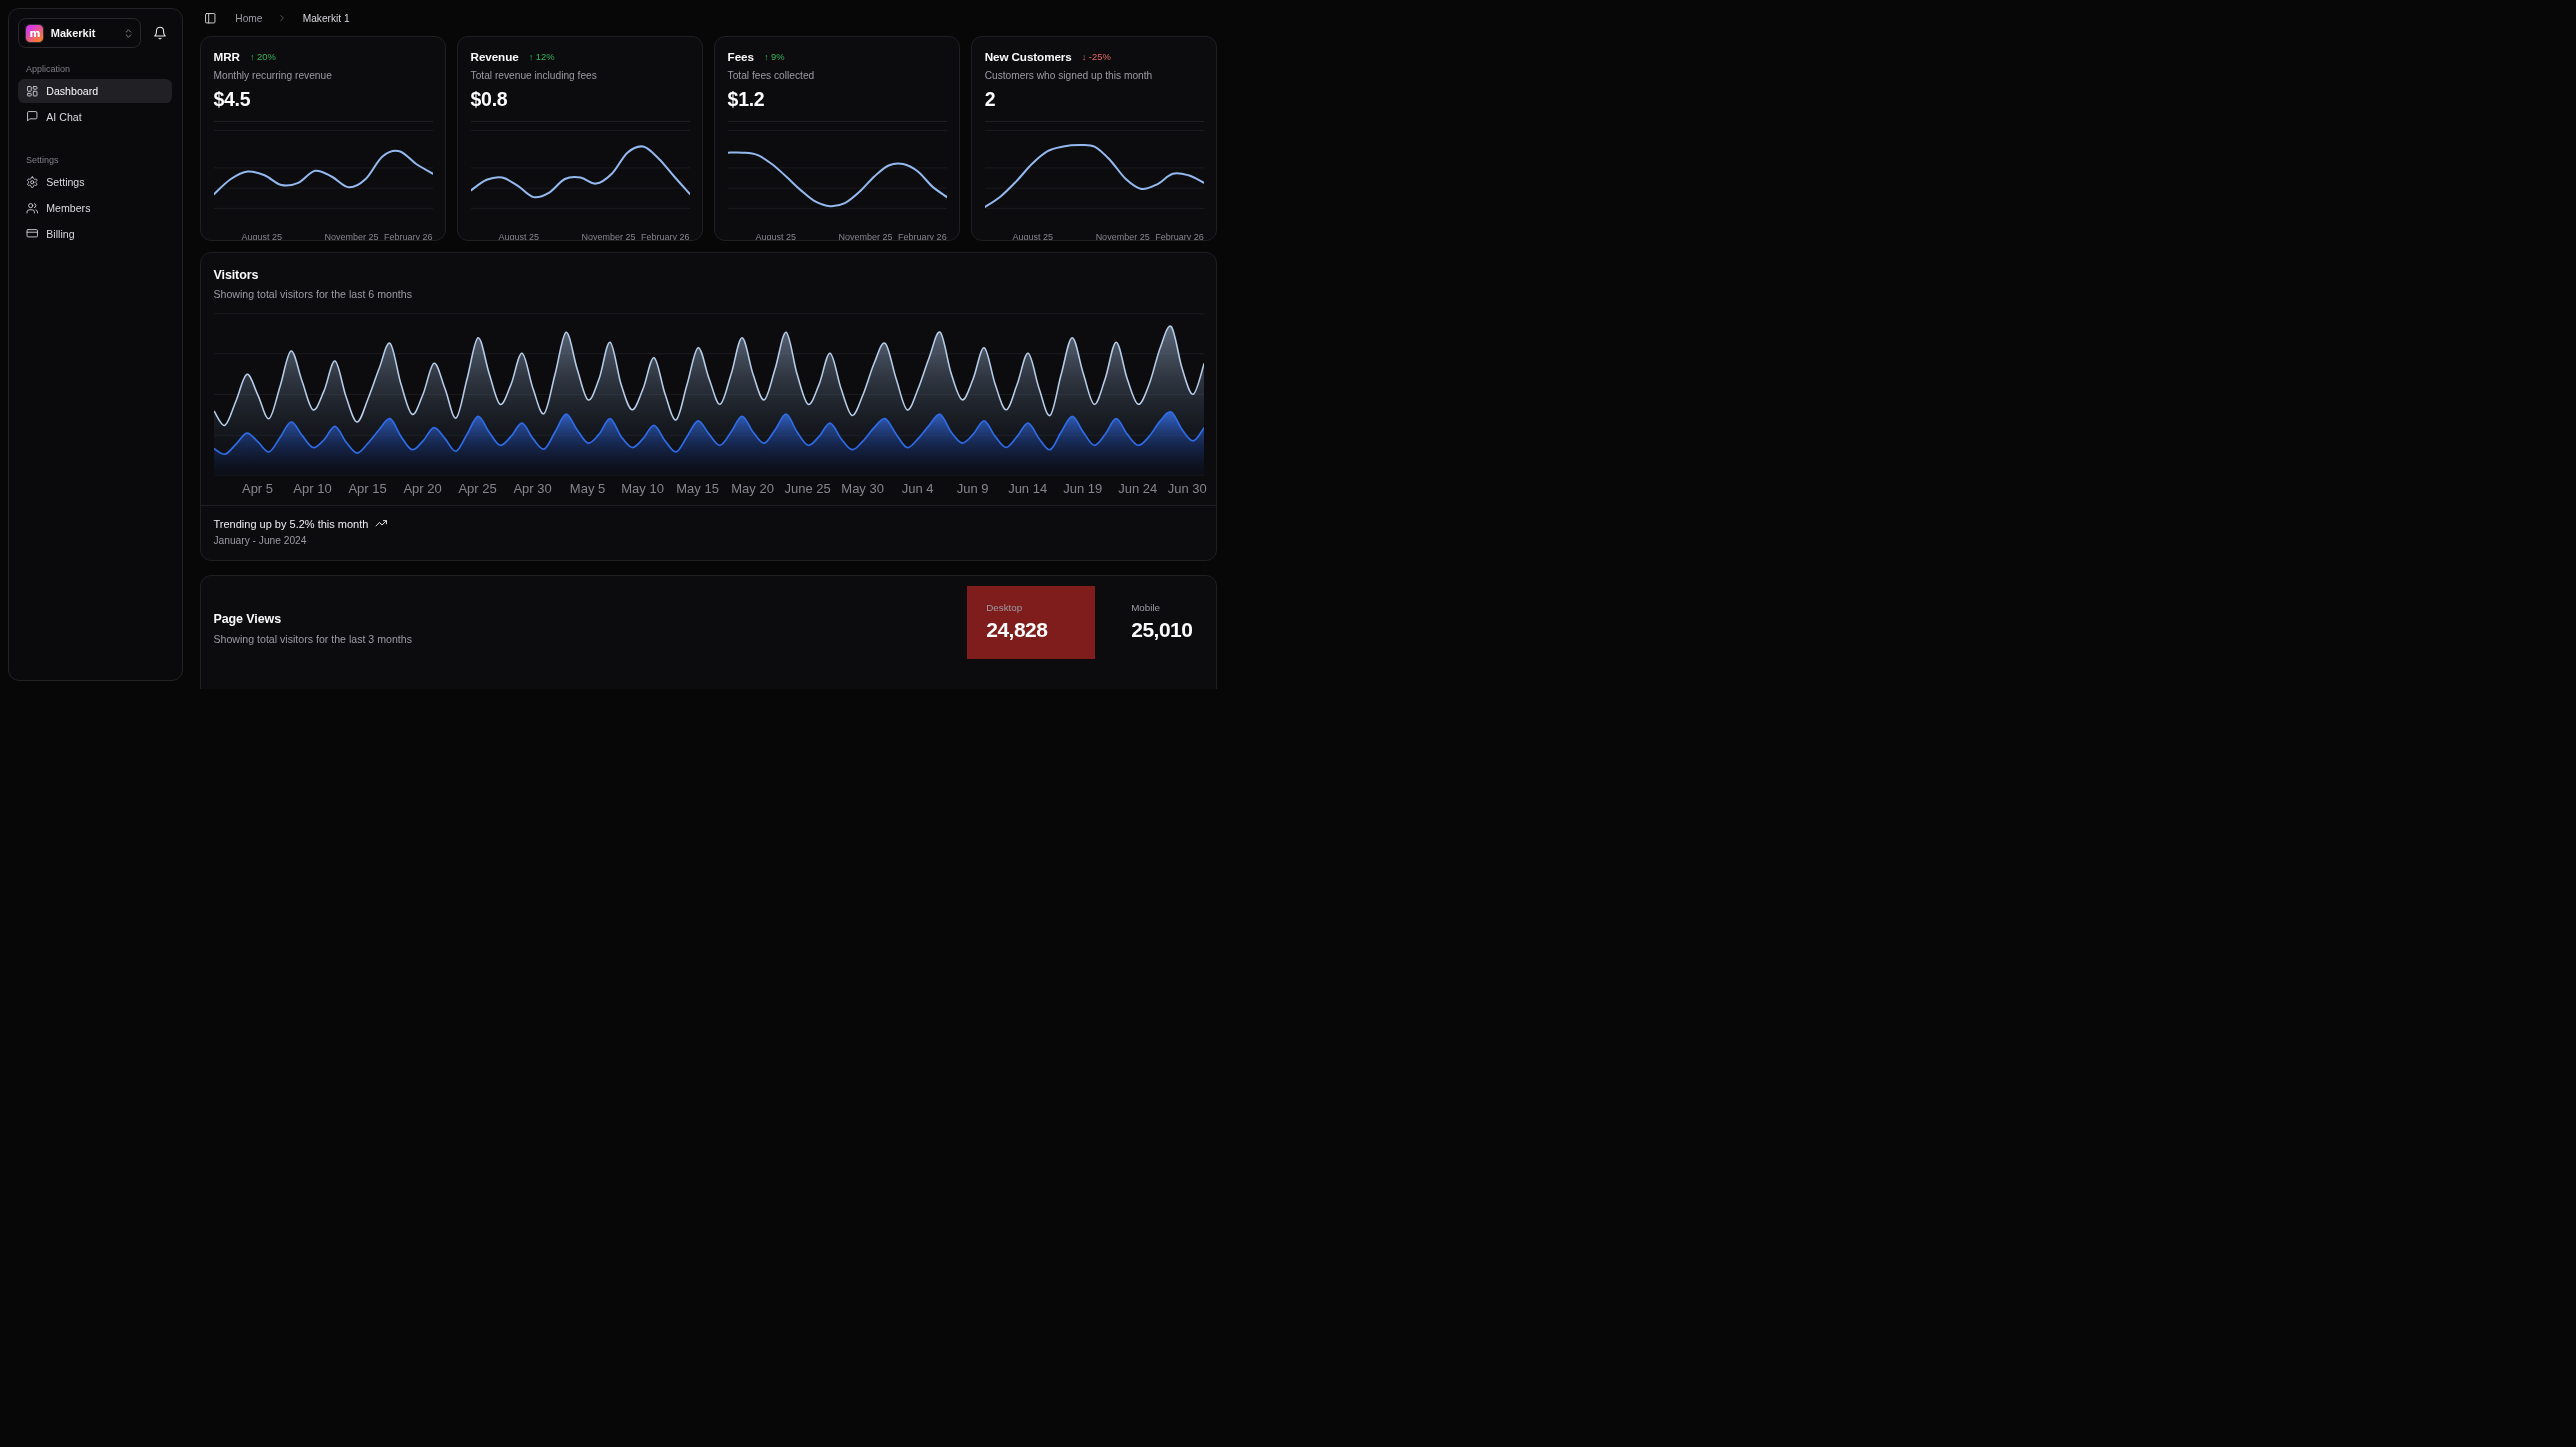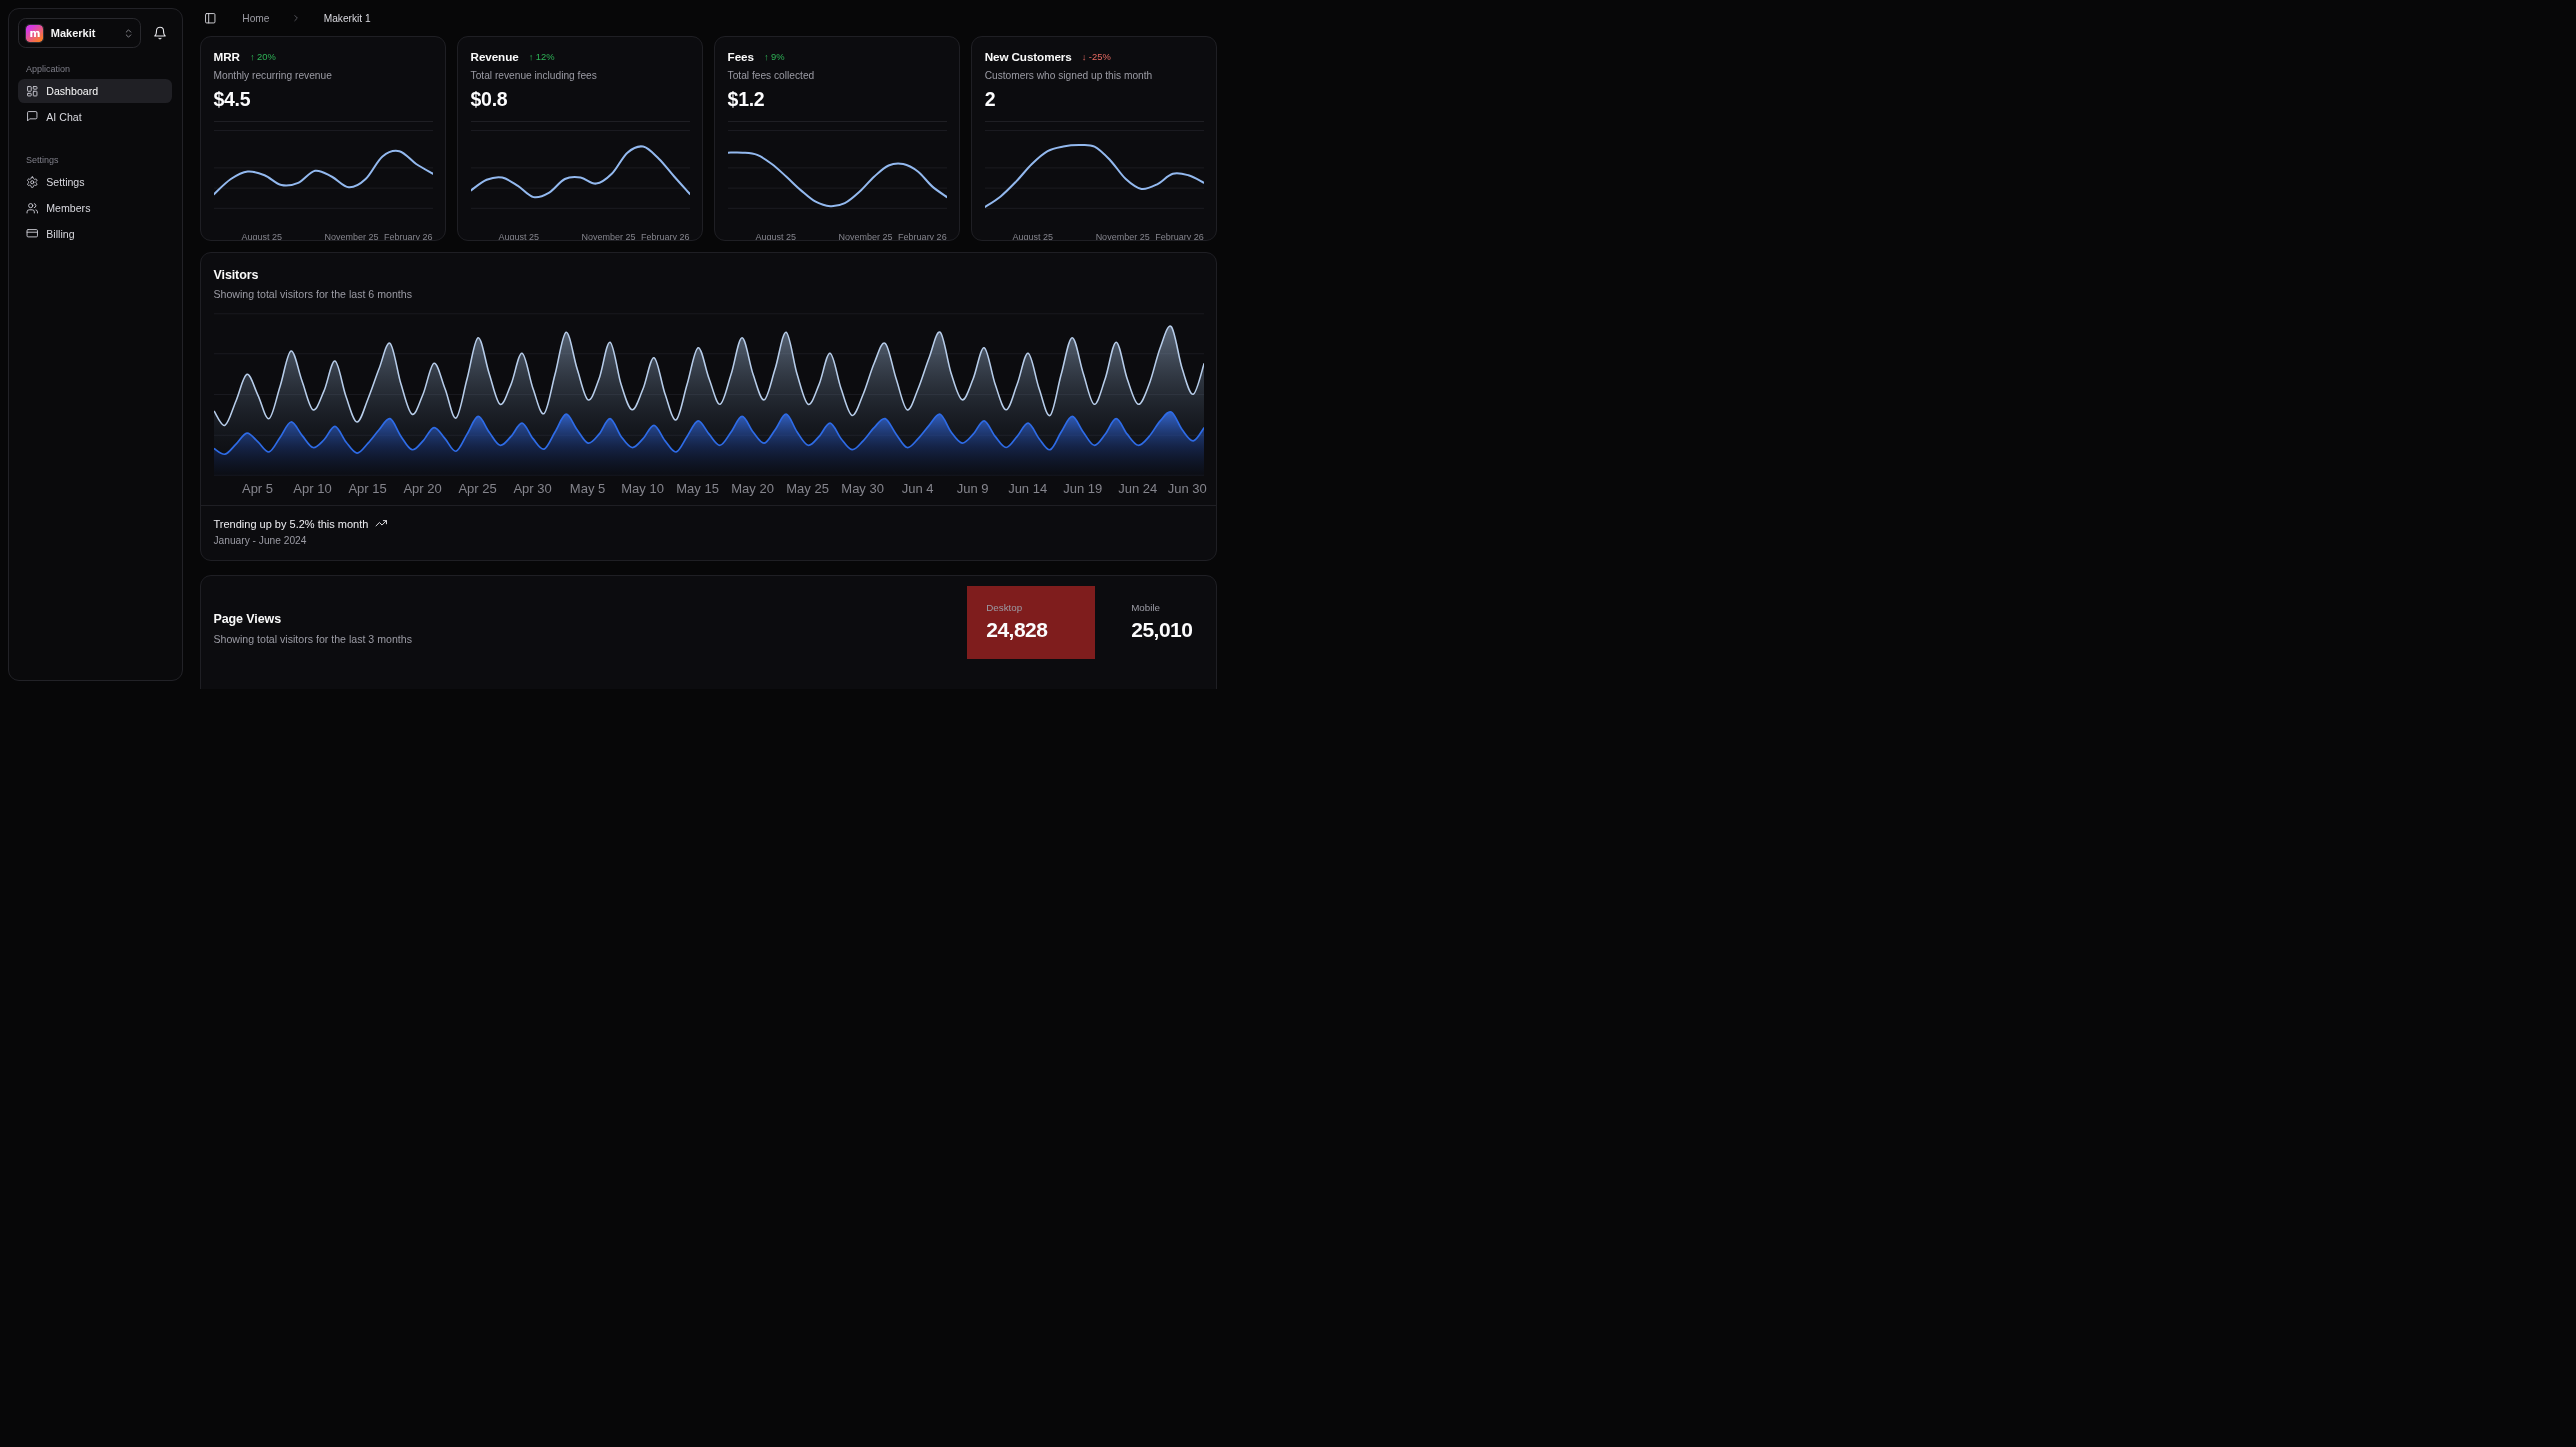--- a/index.html
+++ b/index.html
@@ -47,21 +47,21 @@
   .nav-section-label { font-size:9px; color:#7f7f89; margin:15.6px 7.8px 5.5px; }
   .nav-item {
     display:flex; align-items:center; gap:7.8px; height:23.4px; padding:0 7.8px;
     border-radius:6.3px; color:#d9d9df; font-size:10.6px; cursor:pointer; margin-bottom:2.3px;
   }
   .nav-item .icon { color:#cdcdd5; }
   .nav-item.active { background:#202025; color:#fafafa; }
 
   
   .main { position:absolute; left:200px; top:0; right:7.8px; bottom:0; }
-  .breadcrumb { display:flex; align-items:center; gap:22px; height:36px; padding-top:0; }
+  .breadcrumb { display:flex; align-items:center; gap:15px; height:36px; padding-top:0; }
   .panel-toggle { width:20.3px; height:20.3px; display:flex; align-items:center; justify-content:center;
     background:transparent; border:none; color:#d8d8de; cursor:pointer; border-radius:4.7px; }
   .crumb { font-size:10.2px; color:#9c9ca4; cursor:pointer; }
   .crumb-sep { color:#6d6d76; }
   .crumb.current { color:#d8d8de; cursor:default; }
 
   .card { background:#0c0c0f; border:0.8px solid #1f1f24; border-radius:11px; }
 
   
   .stats-grid { display:grid; grid-template-columns:repeat(4,1fr); gap:11px; }
@@ -354,21 +354,21 @@
           <span style="left: 4.44444%;">Apr 5</span>
           <span style="left: 10%;">Apr 10</span>
           <span style="left: 15.5556%;">Apr 15</span>
           <span style="left: 21.1111%;">Apr 20</span>
           <span style="left: 26.6667%;">Apr 25</span>
           <span style="left: 32.2222%;">Apr 30</span>
           <span style="left: 37.7778%;">May 5</span>
           <span style="left: 43.3333%;">May 10</span>
           <span style="left: 48.8889%;">May 15</span>
           <span style="left: 54.4444%;">May 20</span>
-          <span style="left: 60%;">May 25</span>
+          <span style="left: 60%;">June 25</span>
           <span style="left: 65.5556%;">May 30</span>
           <span style="left: 71.1111%;">Jun 4</span>
           <span style="left: 76.6667%;">Jun 9</span>
           <span style="left: 82.2222%;">Jun 14</span>
           <span style="left: 87.7778%;">Jun 19</span>
           <span style="left: 93.3333%;">Jun 24</span>
           <span style="left: 100%; transform: translateX(-92%);">Jun 30</span>
         </div>
       <div class="vc-footer">
         <div class="vc-footer-main">

